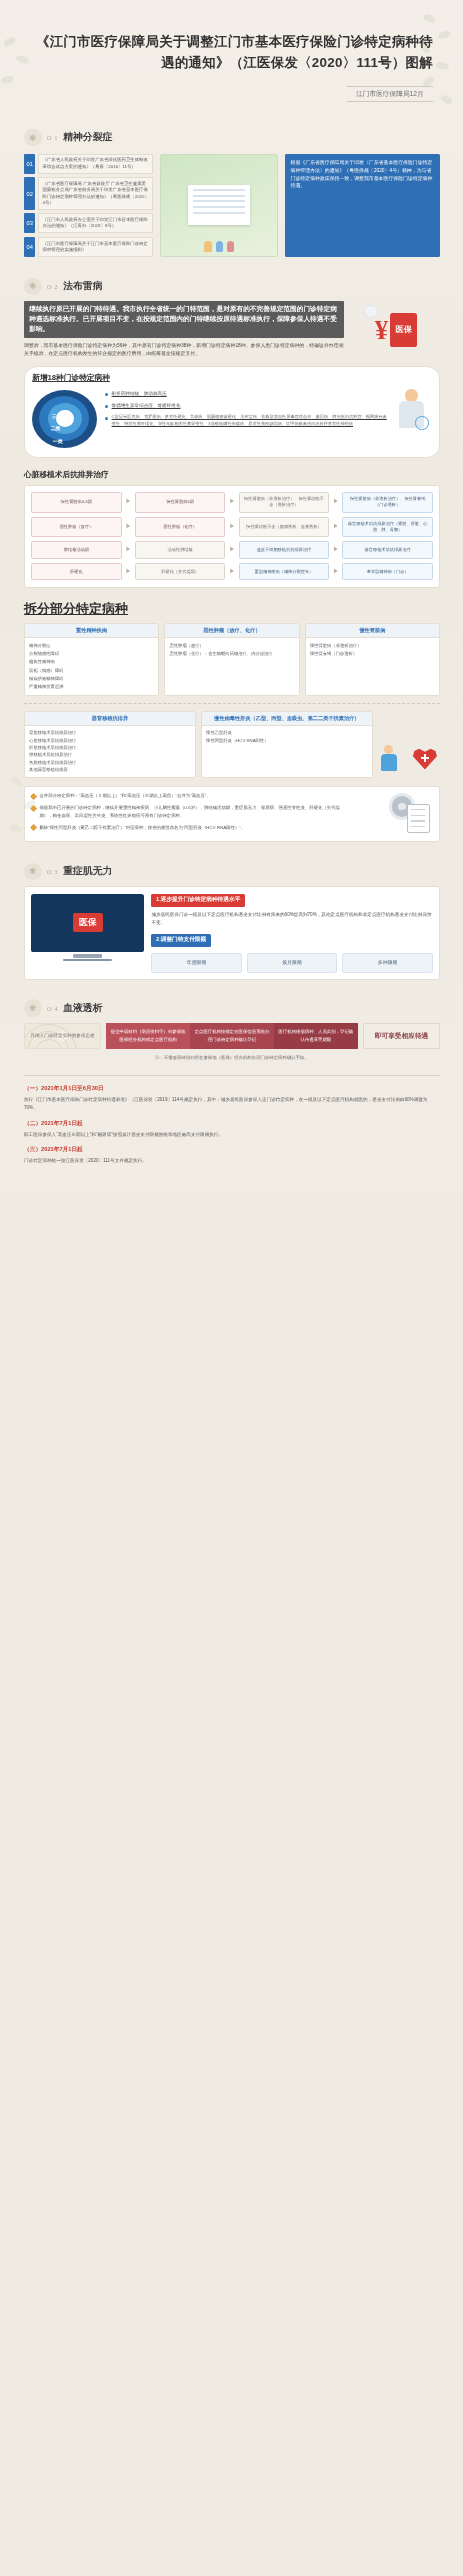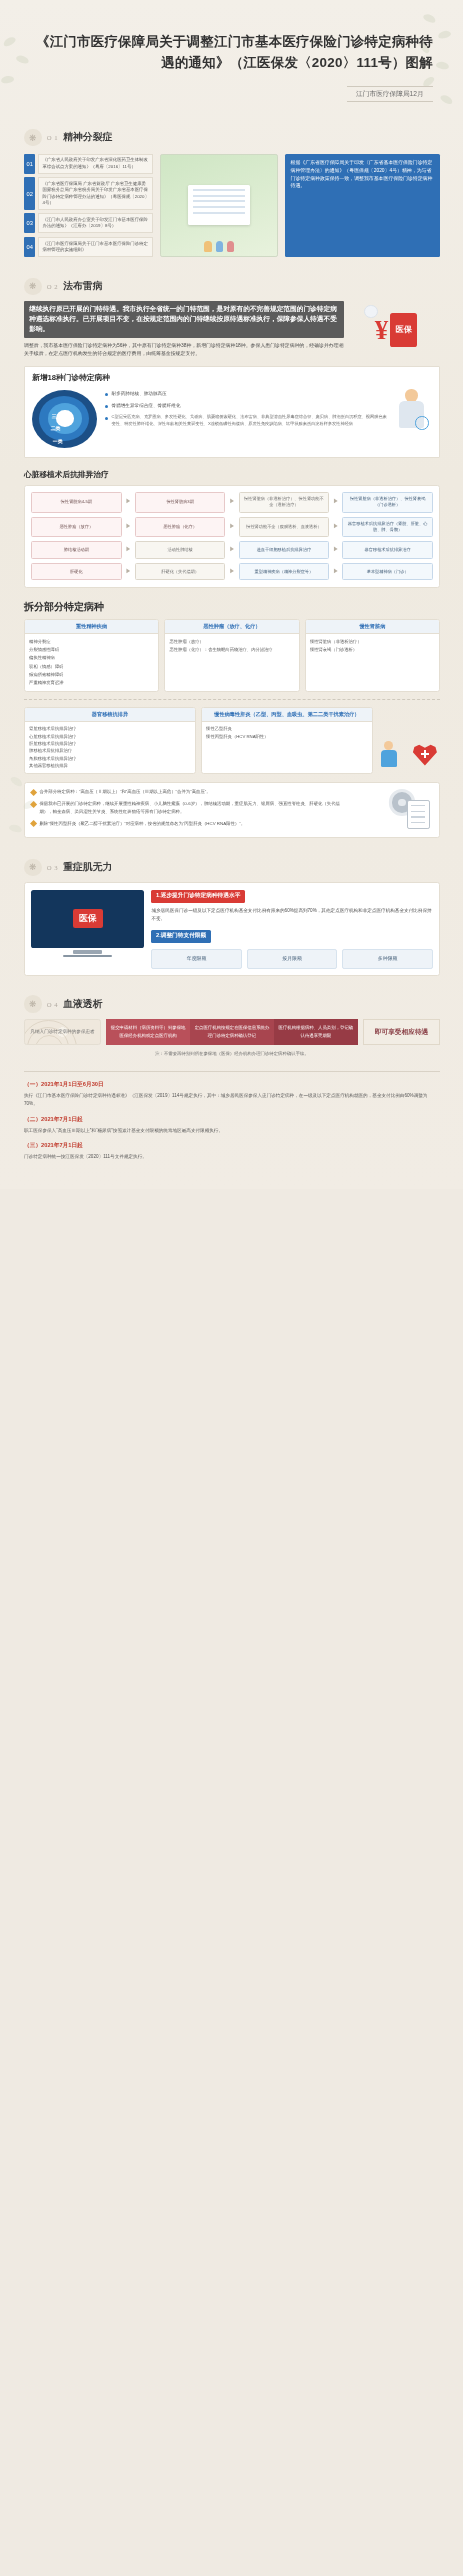--- a/index.html
+++ b/index.html
@@ -186,22 +186,23 @@
   .yibao-art .pill {
     position: absolute; top: 3.1px; left: 12.4px;
     width: 13.4px; height: 13.4px; border-radius: 50%;
     background: #f0f3f7; border: 1px solid #dde3ea;
   }
   
   .kinds-card {
     margin-top: 7.2px;
     background: #fff;
     border: 0.5px solid #e4ded2;
-    border-radius: 1px;
+    border-radius: 13px;
     padding: 6.2px 7.2px 7.2px 7.2px;
+    text-decoration: underline;
   }
   .kinds-card h3 { font-size: 7.7px; color: #2f2f2f; margin-bottom: 5.2px; }
   .kinds-row { display: flex; gap: 6.2px; align-items: flex-start; }
   .kinds-rings { position: relative; width: 67px; height: 61px; flex: 0 0 67px; }
   .ring {
     position: absolute; border-radius: 50%;
   }
   .ring.r1 { width: 65px; height: 58px; left: 0; top: 1.5px; background: #1c4f86; }
   .ring.r2 { width: 50px;  height: 45px;  left: 7.2px; top: 7.7px; background: #2d79c0; }
   .ring.r3 { width: 34px;  height: 31px;  left: 15.5px; top: 15px; background: #4fa3dd; }
@@ -243,21 +244,21 @@
     min-height: 17.5px;
   }
   .cell.blue { border-color: #c6d8ea; background: #f3f8fc; color: #3f5a75; }
   .cell.grey { border-color: #ddd7cb; background: #f8f6f1; color: #6b6b6b; }
   .arrow {
     flex: 0 0 7.2px; display: flex; align-items: center; justify-content: center;
     color: #b9b1a4; font-size: 5.7px;
   }
   
   .sec4 { padding: 2.1px 24px 6.2px 24px; }
-  .sec4 h3 { font-size: 10px; margin: 4.1px 0 5.2px; color: #2f2f2f; }
+  .sec4 h3 { font-size: 13px; margin: 4.1px 0 5.2px; color: #2f2f2f; text-decoration: underline; }
   .split-grid { display: flex; gap: 5.2px; }
   .split-col { flex: 1; border: 0.5px solid #e4ded2; background: #fff; border-radius: 2.6px; overflow: hidden; }
   .split-col .hd {
     background: #eef3f8; color: #2f6fb5; font-size: 5.2px; font-weight: bold;
     padding: 3.1px 4.1px; text-align: center; border-bottom: 0.5px solid #e4ded2;
   }
   .split-col .bd { padding: 3.6px 4.1px; font-size: 4.3px; line-height: 1.7; color: #555; }
   .split-col .bd div { margin-bottom: 1px; }
   .divider-dash { border-top: 0.5px dashed #cfc9bd; margin: 7.2px 0 6.2px; }
   

